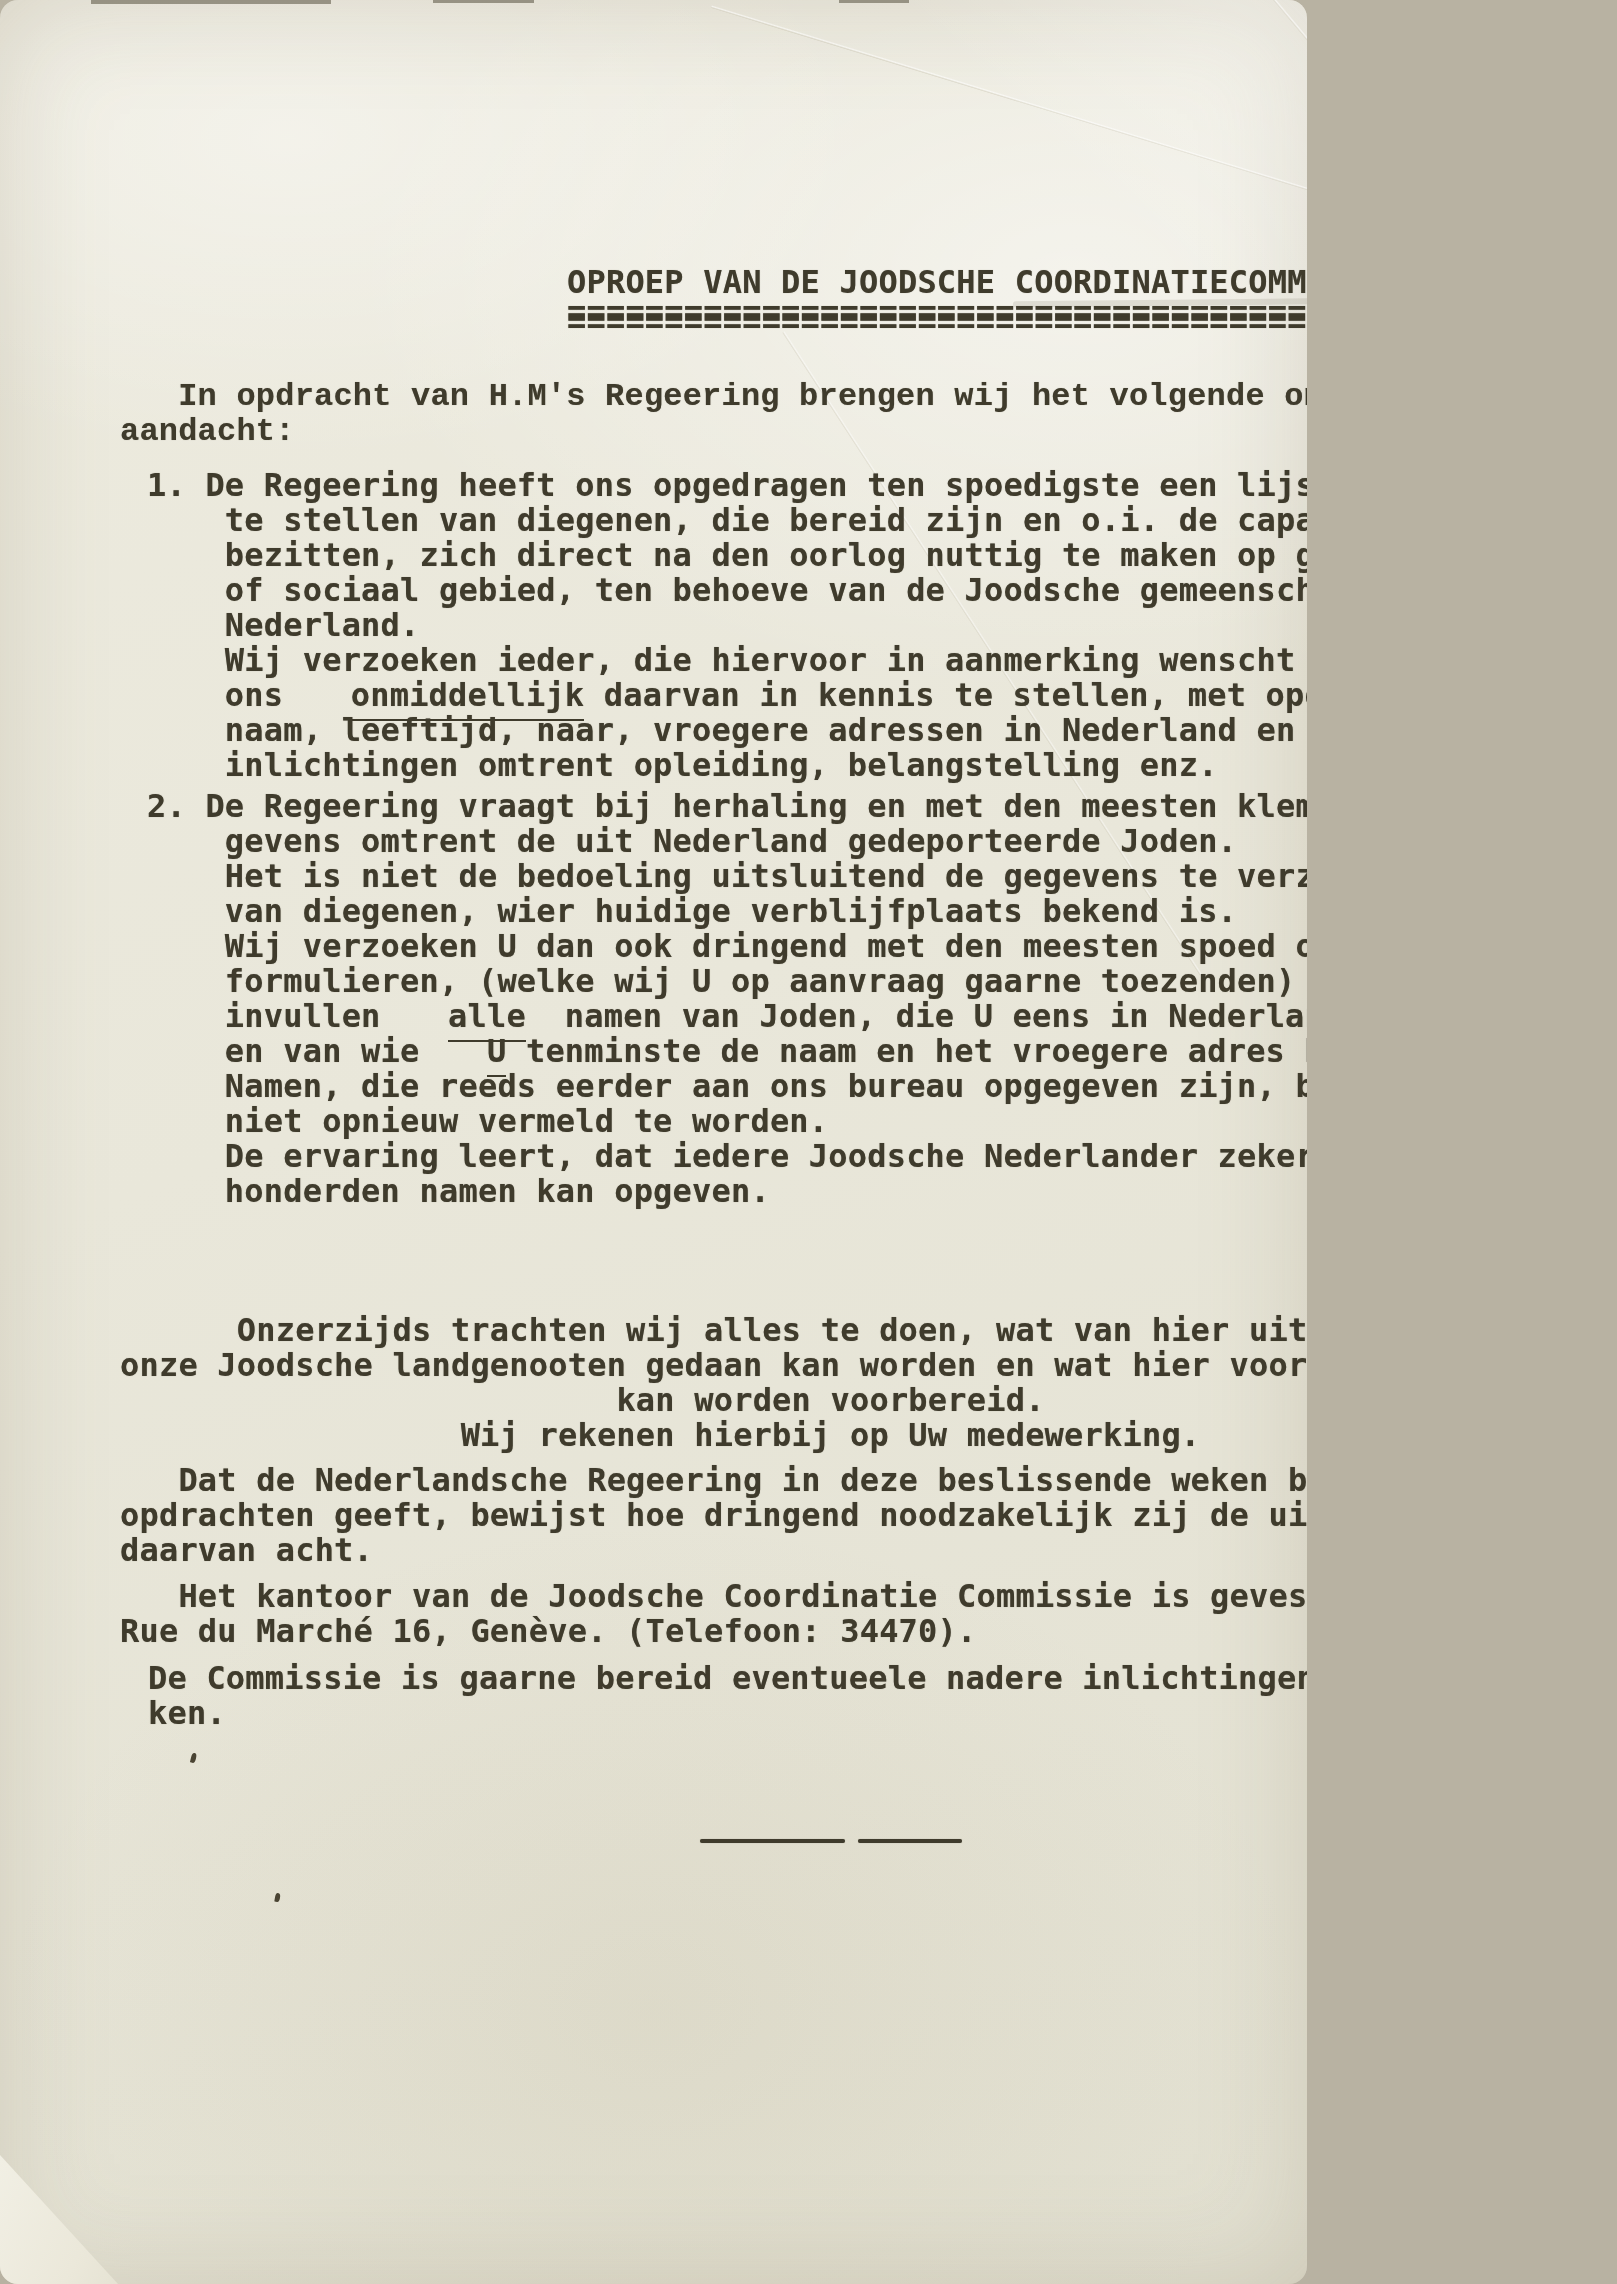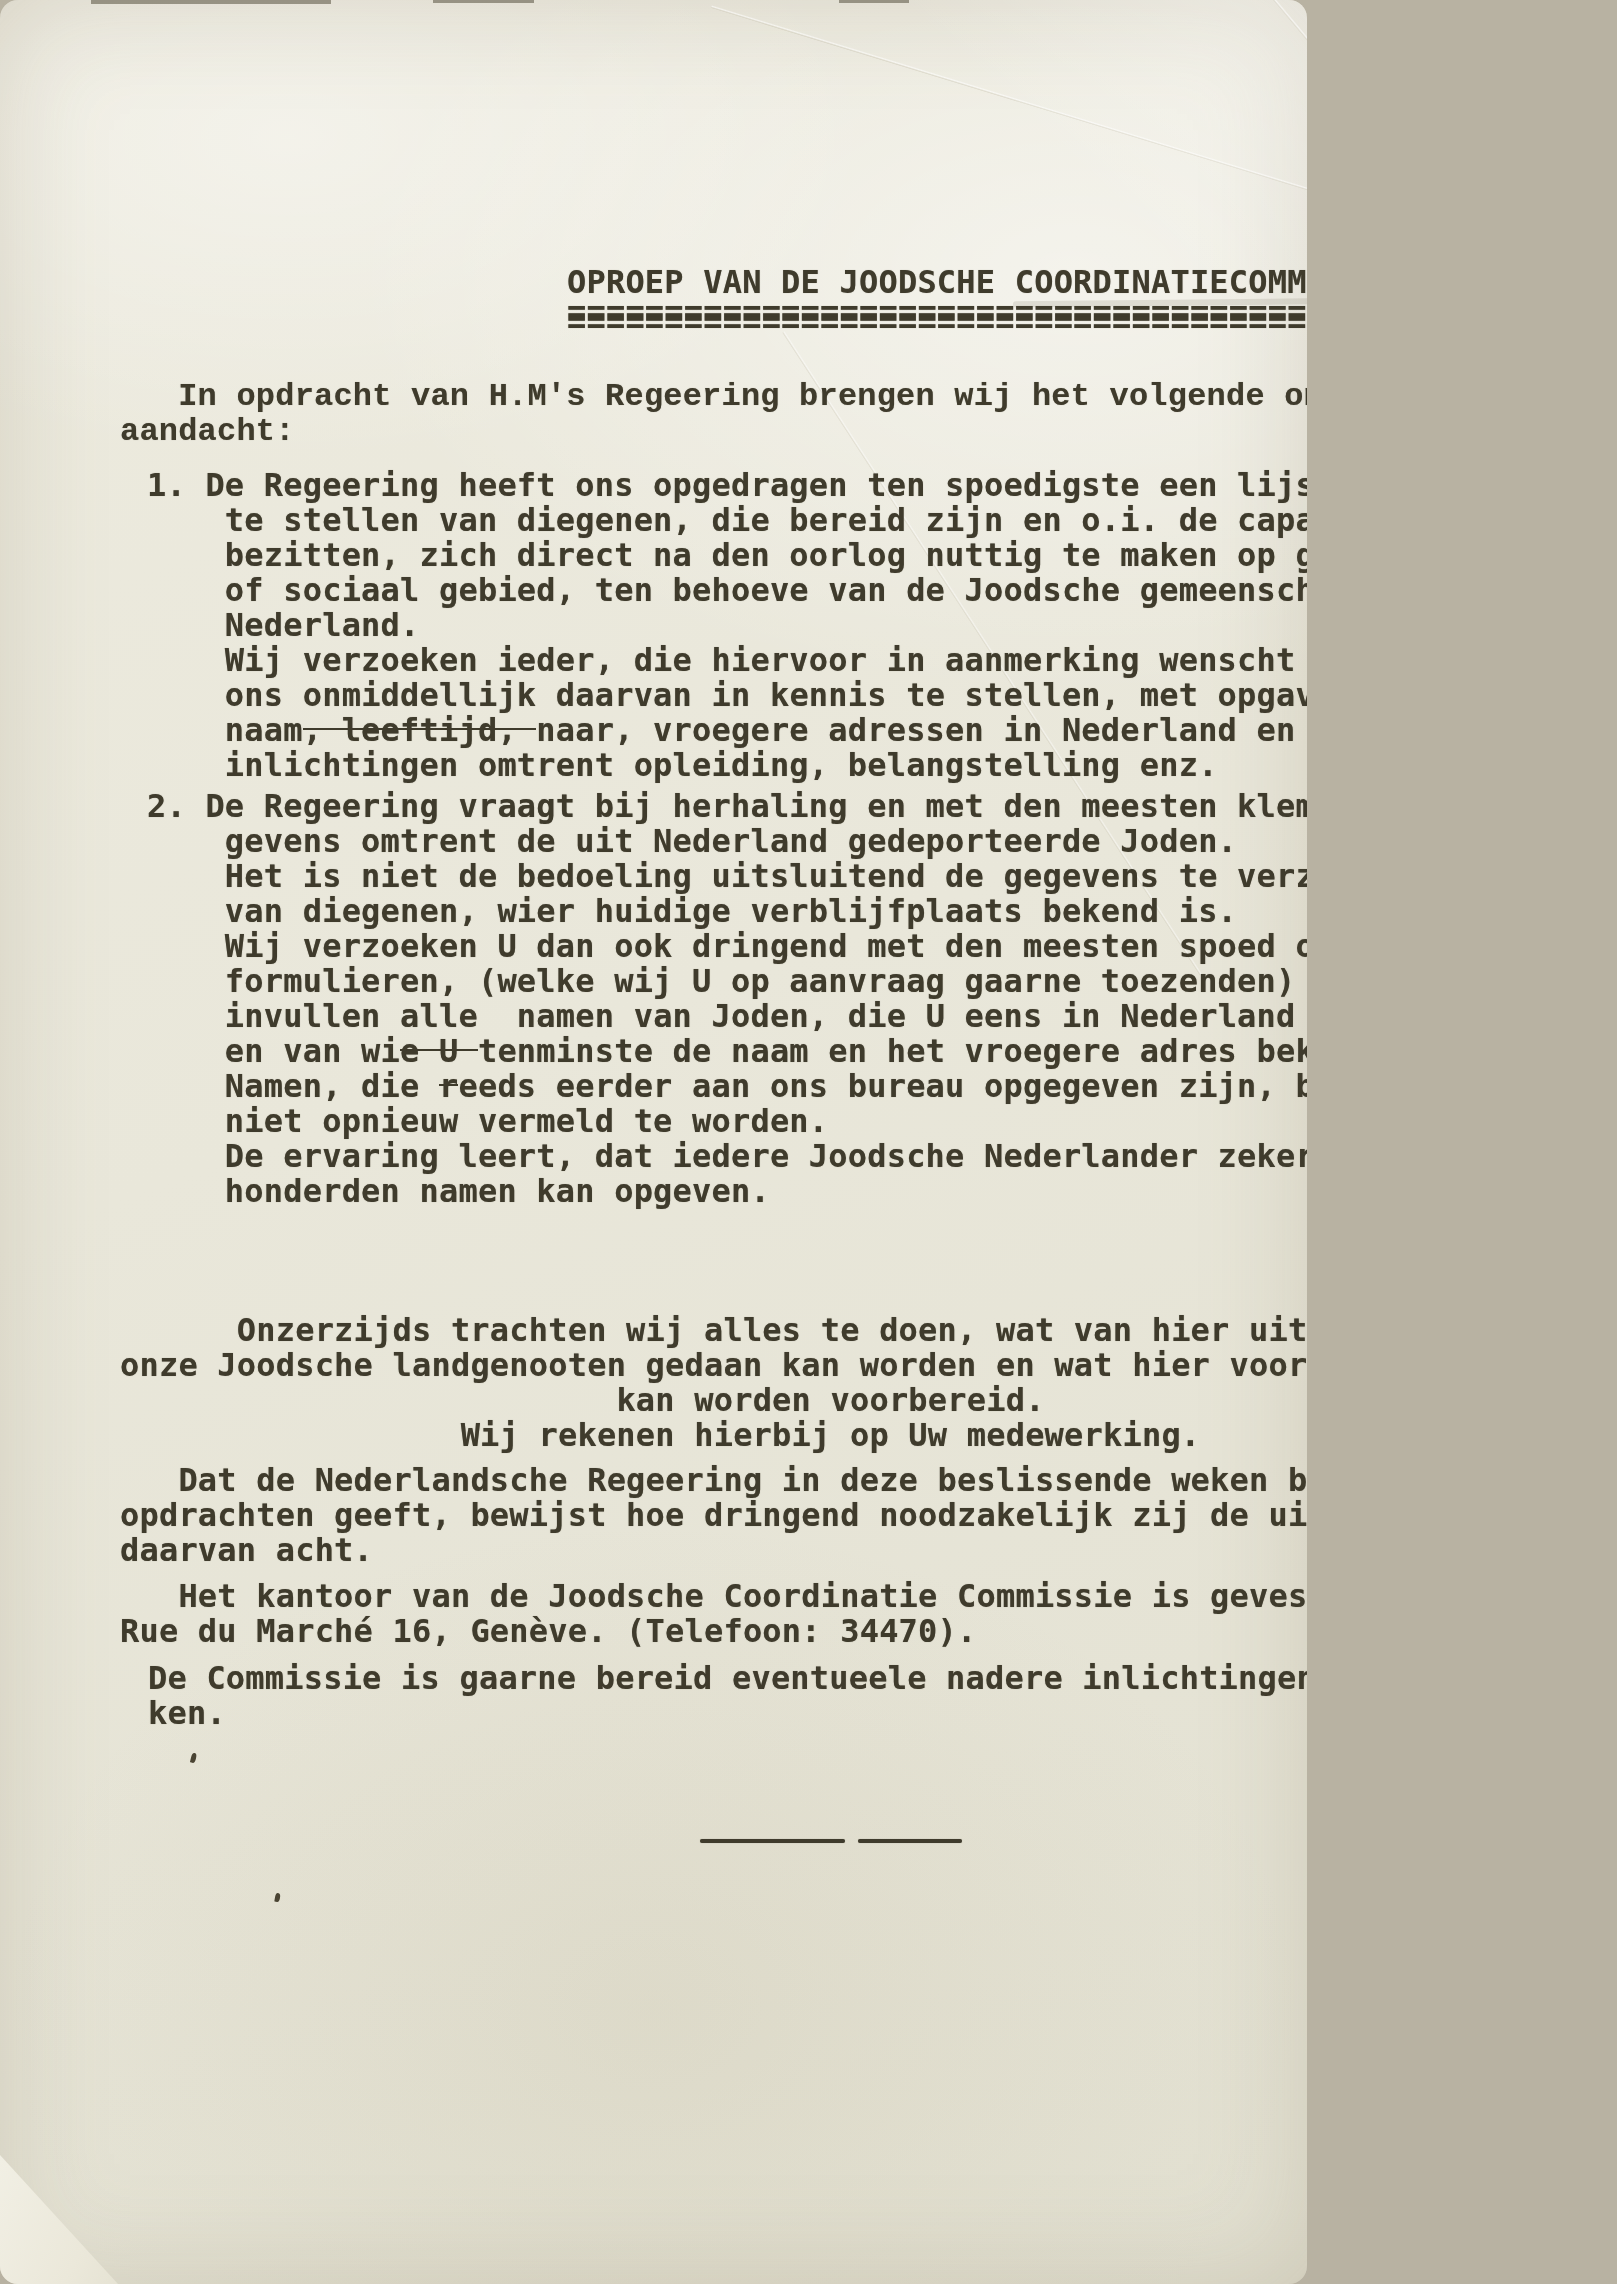--- a/index.html
+++ b/index.html
@@ -24,21 +24,21 @@
   .tu{left:567px;top:295px;line-height:32px;}
   #tu2{top:306px;}
   #p-intro{left:120px;top:379px;font-family:Liberation Mono, monospace;}
   #item1{left:147px;top:468px;}
   #item2{left:147px;top:789px;}
   #p-hope{left:120px;top:1230px;}
   #p-onzer{left:120px;top:1313px;text-align:center;}
   #p-dat{left:120px;top:1463px;}
   #p-kantoor{left:120px;top:1579px;}
   #p-commissie{left:120px;top:1661px;margin-left:28px;}
-  .ul{border-bottom:2.3px solid currentColor;padding-bottom:14px;}
+  .ul{border-bottom:2.3px solid currentColor;padding-bottom:5px;margin-left:48px;}
   
   #rule{position:absolute;left:700px;top:1839px;width:263px;height:4.6px;}
   #rule .d{position:absolute;top:0;height:3.9px;background:#3f3b2c;border-radius:2.3px;box-shadow:0 0 0.8px rgba(64,60,45,.6);}
   #rule .d1{left:0;width:145px;}
   #rule .d2{left:158px;width:104px;}
   
   .crease{position:absolute;height:3.1px;transform-origin:0 0;pointer-events:none;
     background:linear-gradient(to bottom, rgba(255,255,255,0), rgba(255,255,255,.6) 45%, rgba(168,160,132,.32));}
   #crease-a{left:712px;top:4.6px;width:975px;transform:rotate(17deg);}
   #crease-b{left:1272px;top:-6.2px;width:510px;transform:rotate(50deg);}

